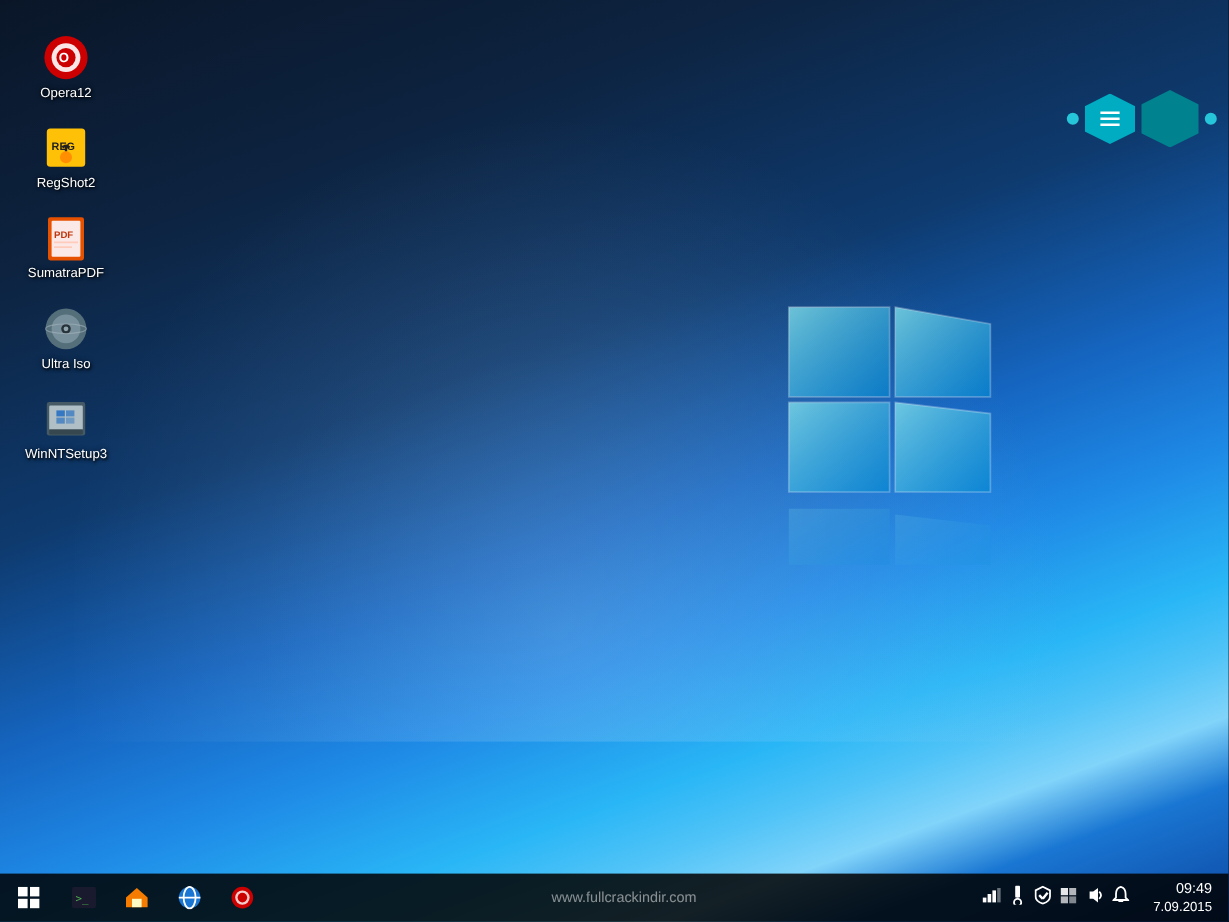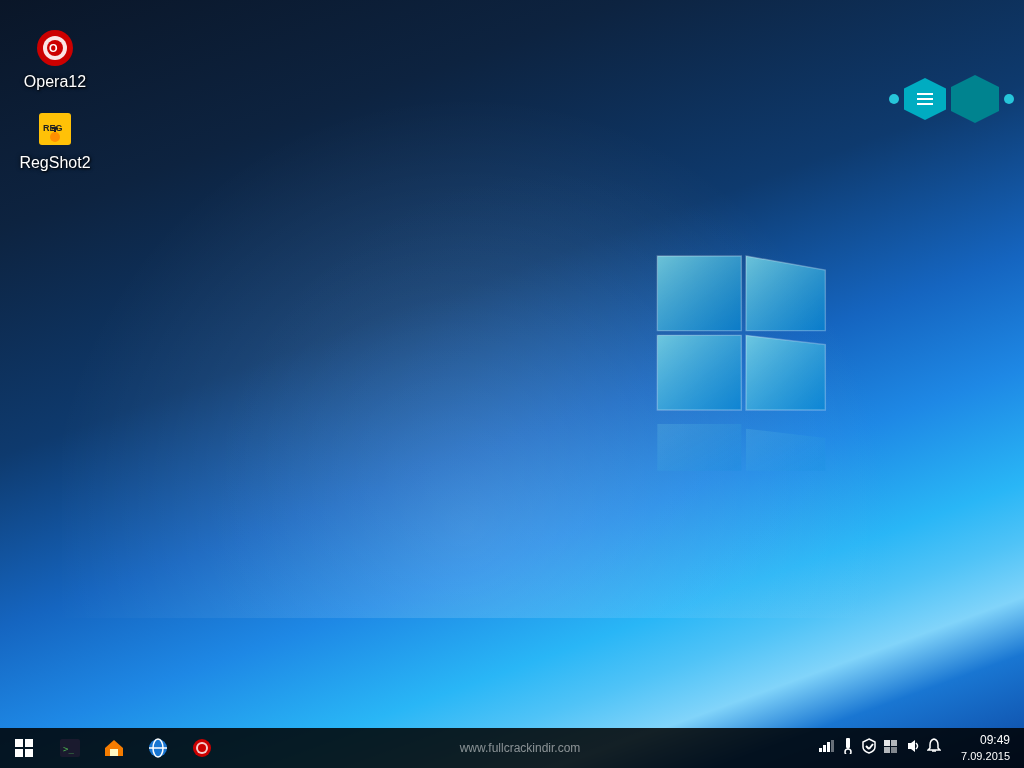--- a/index.html
+++ b/index.html
@@ -75,21 +75,21 @@
       height: 40px;
       display: flex;
       align-items: center;
       justify-content: center;
       margin-bottom: 4px;
       position: relative;
     }
 
     .icon-label {
       color: white;
-      font-size: 16px;
+      font-size: 11px;
       text-align: right;
       text-shadow: 1px 1px 2px rgba(0,0,0,0.9), 0 0 4px rgba(0,0,0,0.8);
       line-height: 1.2;
       max-width: 85px;
       word-break: break-word;
     }
 
     
     #taskbar {
       position: absolute;
@@ -280,24 +280,63 @@
           <text x="8" y="22" font-size="9" fill="#212121" font-weight="bold">REG</text>
           <circle cx="20" cy="28" r="5" fill="#ff8f00"></circle>
           <line x1="20" y1="23" x2="20" y2="18" stroke="#212121" stroke-width="2"></line>
           <line x1="17" y1="20" x2="20" y2="18" stroke="#212121" stroke-width="2"></line>
           <line x1="23" y1="20" x2="20" y2="18" stroke="#212121" stroke-width="2"></line>
         </svg>
       </div>
       <span class="icon-label">RegShot2</span>
     </div>
 
-
-
-
-
+    <div class="desktop-icon">
+      <div class="icon-img">
+        <svg width="40" height="40" viewBox="0 0 40 40">
+          <rect x="5" y="3" width="30" height="36" rx="2" fill="#e65100"></rect>
+          <rect x="8" y="6" width="24" height="30" rx="1" fill="#fbe9e7"></rect>
+          <text x="10" y="20" font-size="8" fill="#bf360c" font-weight="bold">PDF</text>
+          <line x1="10" y1="24" x2="30" y2="24" stroke="#ffccbc" stroke-width="1.5"></line>
+          <line x1="10" y1="28" x2="25" y2="28" stroke="#ffccbc" stroke-width="1.5"></line>
+        </svg>
+      </div>
+      <span class="icon-label">SumatraPDF</span>
+    </div>
+
+
+
+    <div class="desktop-icon">
+      <div class="icon-img">
+        <svg width="40" height="40" viewBox="0 0 40 40">
+          <circle cx="20" cy="20" r="17" fill="#546e7a"></circle>
+          <circle cx="20" cy="20" r="12" fill="#78909c"></circle>
+          <circle cx="20" cy="20" r="4" fill="#263238"></circle>
+          <circle cx="20" cy="20" r="2" fill="#90a4ae"></circle>
+          <ellipse cx="20" cy="20" rx="17" ry="4" fill="none" stroke="#b0bec5" stroke-width="1" opacity="0.5"></ellipse>
+        </svg>
+      </div>
+      <span class="icon-label">Ultra Iso</span>
+    </div>
+
+    <div class="desktop-icon">
+      <div class="icon-img">
+        <svg width="40" height="40" viewBox="0 0 40 40">
+          <rect x="4" y="6" width="32" height="28" rx="2" fill="#455a64"></rect>
+          <rect x="6" y="9" width="28" height="20" rx="1" fill="#b0bec5"></rect>
+
+          <rect x="12" y="13" width="7" height="5" fill="#1565c0" opacity="0.8"></rect>
+          <rect x="20" y="13" width="7" height="5" fill="#1565c0" opacity="0.6"></rect>
+          <rect x="12" y="19" width="7" height="5" fill="#1565c0" opacity="0.6"></rect>
+          <rect x="20" y="19" width="7" height="5" fill="#1565c0" opacity="0.4"></rect>
+          <rect x="6" y="29" width="28" height="4" rx="1" fill="#37474f"></rect>
+        </svg>
+      </div>
+      <span class="icon-label">WinNTSetup3</span>
+    </div>
 
   </div>
 
   <div id="taskbar">
     <div id="taskbar-left">
 
       <div id="start-button">
         <svg width="18" height="18" viewBox="0 0 18 18">
           <rect x="0" y="0" width="8" height="8" fill="white"></rect>
           <rect x="10" y="0" width="8" height="8" fill="white"></rect>

